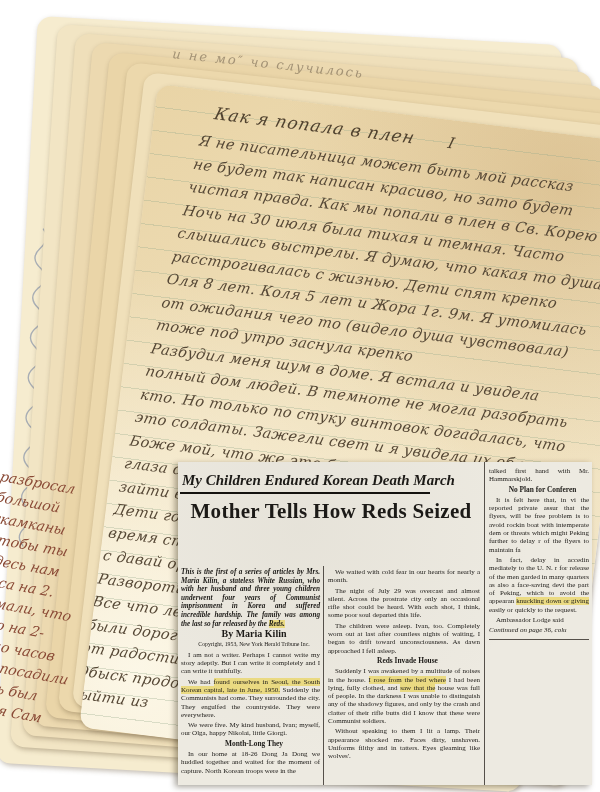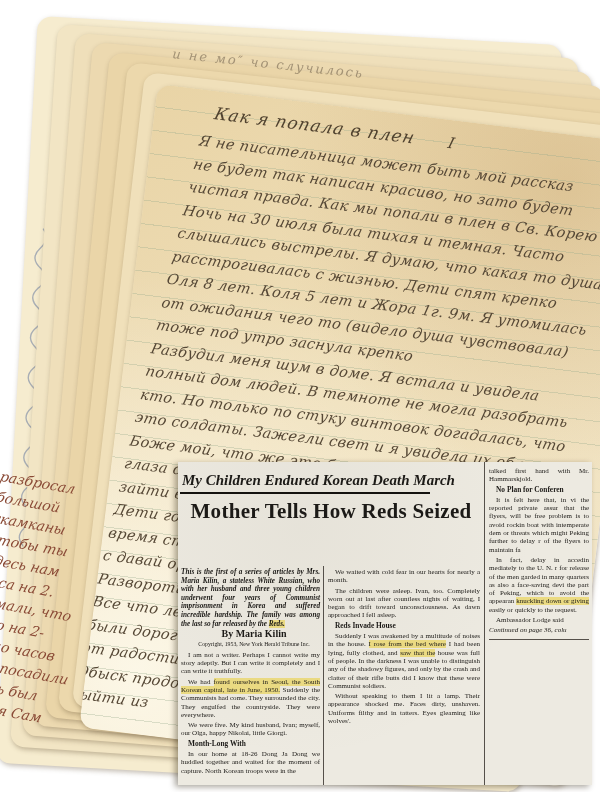--- a/index.html
+++ b/index.html
@@ -66,21 +66,21 @@
   .r2{left:306px;top:0;bottom:0;}
   .col{position:absolute;font-size:7px;line-height:8.3px;text-align:justify;}
   .col p{margin:0 0 2px 0;text-indent:7px;}
   .col p.noind{text-indent:0;}
   .c1{left:3px;top:106px;width:139px;}
   .c2{left:150px;top:106px;width:152px;bottom:0;}
   .c3{left:311px;top:5px;width:100px;}
   .intro{font-style:italic;font-weight:bold;font-size:7.2px;line-height:8.6px;margin:0 0 4px 0;}
   .byline{text-align:center;font-weight:bold;font-size:10px;margin:3px 0 1px 0;text-indent:0;}
   .copyright{text-align:center;font-size:5.8px;margin:0 0 3px 0;text-indent:0;}
-  .subhead{font-weight:bold;font-size:7.4px;margin:3px 0 2px 0;text-indent:0;}
+  .subhead{text-align:center;font-weight:bold;font-size:7.4px;margin:3px 0 2px 0;text-indent:0;}
   .hl{background:rgba(233,206,52,.55);}
   .continued{font-style:italic;}
   .end-rule{border-top:1px solid #55504a;margin-top:4px;height:1px;}
 </style>
 </head>
 <body>
 
 <div class="stage">
 
   <div class="sheet s1 ruled">
@@ -158,26 +158,27 @@
     <div class="colrule r1"></div>
     <div class="colrule r2"></div>
 
     <div class="col c1">
       <p class="intro noind"><span>This is the first of a series of articles by Mrs. Maria Kilin, a stateless White Russian, who with her husband and three young children underwent four years of Communist imprisonment in Korea and suffered incredible hardship. The family was among the last so far released by the </span><span class="hl">Reds.</span></p>
       <p class="byline">By Maria Kilin</p>
       <p class="copyright">Copyright, 1953, New York Herald Tribune Inc.</p>
       <p>I am not a writer. Perhaps I cannot write my story adeptly. But I can write it completely and I can write it truthfully.</p>
       <p><span>We had </span><span class="hl">found ourselves in Seoul, the South Korean capital, late in June, 1950.</span><span> Suddenly the Communists had come. They surrounded the city. They engulfed the countryside. They were everywhere.</span></p>
       <p>We were five. My kind husband, Ivan; myself, our Olga, happy Nikolai, little Giorgi.</p>
-      <p class="subhead">Month-Long With</p>
+      <p class="subhead">Month-Long They</p>
       <p>In our home at 18-26 Dong Ja Dong we huddled together and waited for the moment of capture. North Korean troops were in the</p>
     </div>
 
     <div class="col c2">
       <p>We waited with cold fear in our hearts for nearly a month.</p>
+      <p>The night of July 29 was overcast and almost silent. Across the prostrate city only an occasional rifle shot could be heard. With each shot, I think, some poor soul departed this life.</p>
       <p>The children were asleep. Ivan, too. Completely worn out at last after countless nights of waiting, I began to drift toward unconsciousness. As dawn approached I fell asleep.</p>
       <p class="subhead">Reds Invade House</p>
       <p><span>Suddenly I was awakened by a multitude of noises in the house. </span><span class="hl">I rose from the bed where</span><span> I had been lying, fully clothed, and </span><span class="hl">saw that the</span><span> house was full of people. In the darkness I was unable to distinguish any of the shadowy figures, and only by the crash and clatter of their rifle butts did I know that these were Communist soldiers.</span></p>
       <p>Without speaking to them I lit a lamp. Their appearance shocked me. Faces dirty, unshaven. Uniforms filthy and in tatters. Eyes gleaming like wolves'.</p>
     </div>
 
     <div class="col c3">
       <p class="noind">talked first hand with Mr. Hammarskjold.</p>
       <p class="subhead">No Plan for Conferen</p>
       <p>It is felt here that, in vi the reported private assur that the flyers, will be free problem is to avoid rockin boat with intemperate dem or threats which might Peking further to delay r of the flyers to maintain fa</p>

